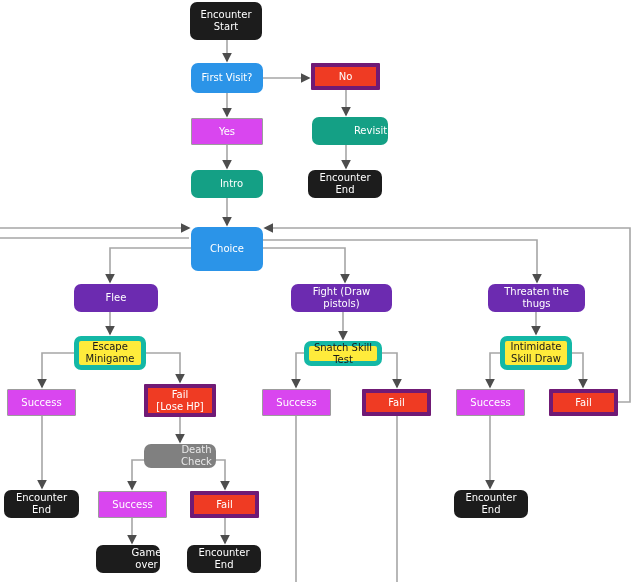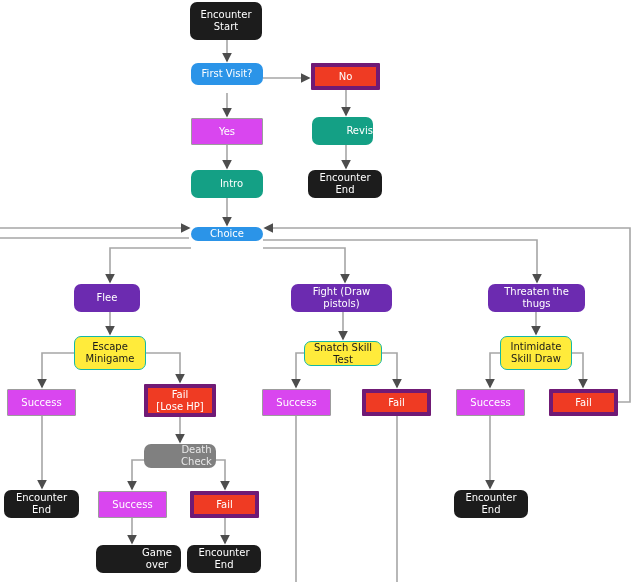--- a/index.html
+++ b/index.html
@@ -24,21 +24,21 @@
   
   .rounded{border-radius:7px;}
   .sharp{border-radius:1px;}
   
   .c-black{background:#1c1c1c;color:#ffffff;}
   .c-blue{background:#2b94e8;color:#ffffff;}
   .c-red{background:#ef3b23;color:#ffffff;border:4px solid #701a75;}
   .c-green{background:#d946ef;color:#ffffff;border:1px solid #9c9c9c;}
   .c-teal{background:#14a085;color:#ffffff;}
   .c-purple{background:#6c2bb0;color:#ffffff;}
-  .c-yellow{background:#ffeb3b;color:#1a1a1a;border:1px solid #14b8a6;}
+  .c-yellow{background:#ffeb3b;color:#1a1a1a;border:5px solid #14b8a6;}
   .c-grey{background:#808080;color:#e8e8e8;border-radius:7px;padding-left:36px;}
 </style>
 </head>
 <body>
 
 <div id="canvas">
   <svg class="edges" xmlns="http://www.w3.org/2000/svg">
     <defs>
       <marker id="arrowhead" markerWidth="6" markerHeight="6" refX="5" refY="3" orient="auto">
         <path d="M0,0 L6,3 L0,6 z" fill="#4d4d4d"></path>
@@ -74,43 +74,43 @@
         <path d="M296,416 L296,582" fill="none" stroke="#a6a6a6" stroke-width="1.6"></path>
         <path d="M397,416 L397,582" fill="none" stroke="#a6a6a6" stroke-width="1.6"></path>
         <path d="M618,402 L630,402 L630,228 L265,228" fill="none" stroke="#a6a6a6" stroke-width="1.6" marker-end="url(#arrowhead)"></path>
         <path d="M0,228 L189,228" fill="none" stroke="#a6a6a6" stroke-width="1.6" marker-end="url(#arrowhead)"></path>
         <path d="M0,238 L189,238" fill="none" stroke="#a6a6a6" stroke-width="1.6"></path>
       </g>
   </svg>
   <div id="node-layer">
       <div class="node rounded c-black" style="left: 190px; top: 2px; width: 72px; height: 38px;">Encounter
 Start</div>
-      <div class="node rounded c-blue" style="left: 191px; top: 63px; width: 72px; height: 22px; text-align: center;">First Visit?</div>
+      <div class="node rounded c-blue" style="left: 191px; top: 63px; width: 72px; height: 30px; text-align: center;">First Visit?</div>
       <div class="node sharp c-red" style="left: 311px; top: 63px; width: 69px; height: 27px;">No</div>
       <div class="node sharp c-green" style="left: 191px; top: 118px; width: 72px; height: 27px;">Yes</div>
-      <div class="node rounded c-teal" style="left: 312px; top: 117px; width: 61px; height: 28px; padding-left: 44px;">Revisit</div>
+      <div class="node rounded c-teal" style="left: 312px; top: 117px; width: 76px; height: 28px; padding-left: 44px;">Revisit</div>
       <div class="node rounded c-teal" style="left: 191px; top: 170px; width: 72px; height: 28px; padding-left: 12px;">Intro</div>
       <div class="node rounded c-black" style="left: 308px; top: 170px; width: 74px; height: 28px;">Encounter End</div>
-      <div class="node rounded c-blue" style="left: 191px; top: 227px; width: 72px; height: 14px;">Choice</div>
-      <div class="node rounded c-purple" style="left: 74px; top: 284px; width: 66px; height: 28px; text-align: center;">Flee</div>
+      <div class="node rounded c-blue" style="left: 191px; top: 227px; width: 72px; height: 44px;">Choice</div>
+      <div class="node rounded c-purple" style="left: 74px; top: 284px; width: 84px; height: 28px; text-align: center;">Flee</div>
       <div class="node rounded c-purple" style="left: 291px; top: 284px; width: 101px; height: 28px;">Fight (Draw pistols)</div>
       <div class="node rounded c-purple" style="left: 488px; top: 284px; width: 97px; height: 28px;">Threaten the thugs</div>
       <div class="node rounded c-yellow" style="left: 74px; top: 336px; width: 72px; height: 34px;">Escape
 Minigame</div>
       <div class="node rounded c-yellow" style="left: 304px; top: 341px; width: 78px; height: 25px;">Snatch Skill Test</div>
       <div class="node rounded c-yellow" style="left: 500px; top: 336px; width: 72px; height: 34px;">Intimidate
 Skill Draw</div>
       <div class="node sharp c-green" style="left: 7px; top: 389px; width: 69px; height: 27px;">Success</div>
       <div class="node sharp c-red" style="left: 144px; top: 384px; width: 72px; height: 33px;">Fail
 [Lose HP]</div>
       <div class="node sharp c-green" style="left: 262px; top: 389px; width: 69px; height: 27px;">Success</div>
       <div class="node sharp c-red" style="left: 362px; top: 389px; width: 69px; height: 27px;">Fail</div>
       <div class="node sharp c-green" style="left: 456px; top: 389px; width: 69px; height: 27px;">Success</div>
       <div class="node sharp c-red" style="left: 549px; top: 389px; width: 69px; height: 27px;">Fail</div>
       <div class="node rounded c-grey" style="left: 144px; top: 444px; width: 72px; height: 24px;">Death Check</div>
       <div class="node rounded c-black" style="left: 4px; top: 490px; width: 75px; height: 28px;">Encounter End</div>
       <div class="node sharp c-green" style="left: 98px; top: 491px; width: 69px; height: 27px;">Success</div>
       <div class="node sharp c-red" style="left: 190px; top: 491px; width: 69px; height: 27px;">Fail</div>
       <div class="node rounded c-black" style="left: 454px; top: 490px; width: 74px; height: 28px;">Encounter End</div>
-      <div class="node rounded c-black" style="left: 96px; top: 545px; width: 85px; height: 28px; padding-left: 40px;">Game over</div>
+      <div class="node rounded c-black" style="left: 96px; top: 545px; width: 64px; height: 28px; padding-left: 40px;">Game over</div>
       <div class="node rounded c-black" style="left: 187px; top: 545px; width: 74px; height: 28px;">Encounter End</div>
     </div>
 </div>
 
 </body></html>

